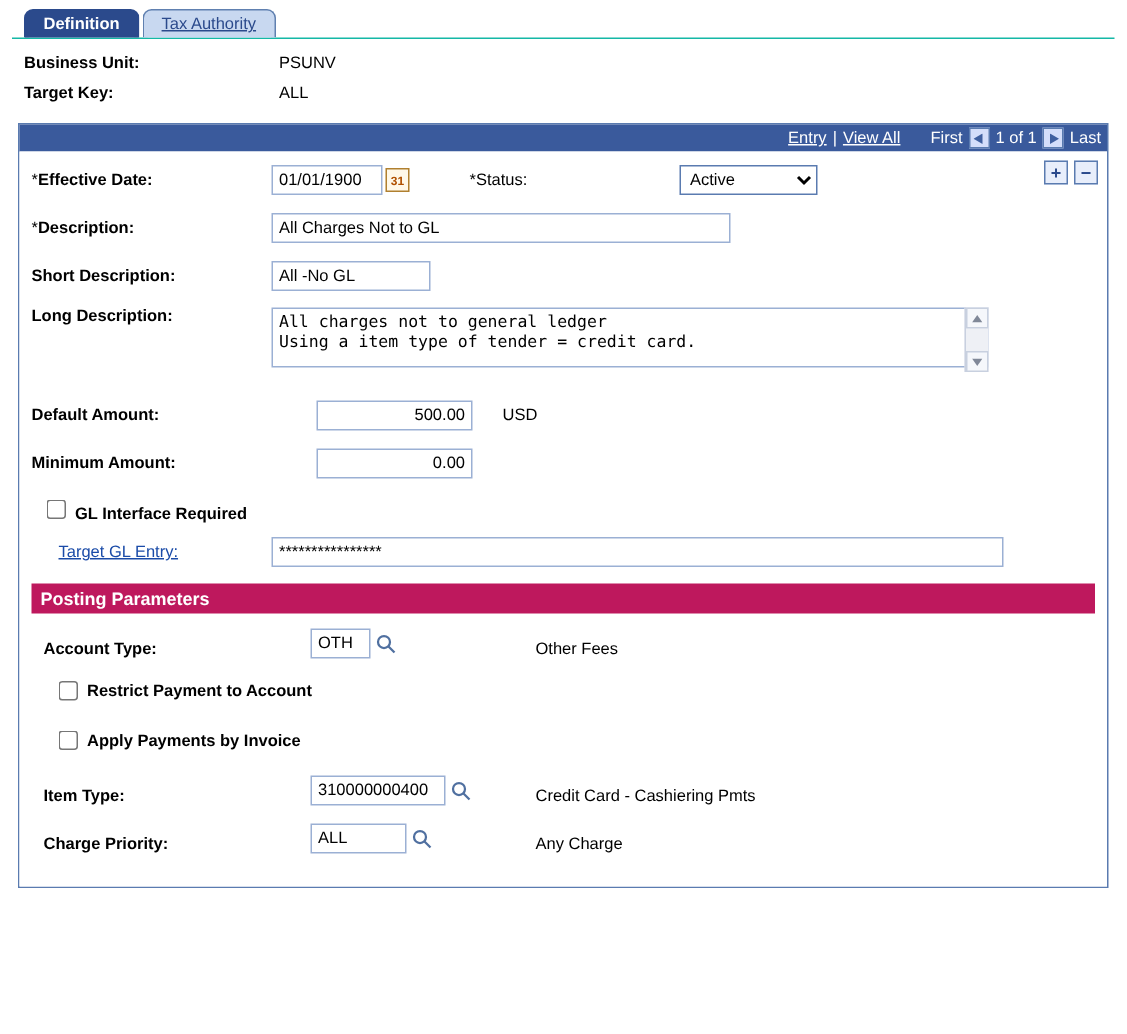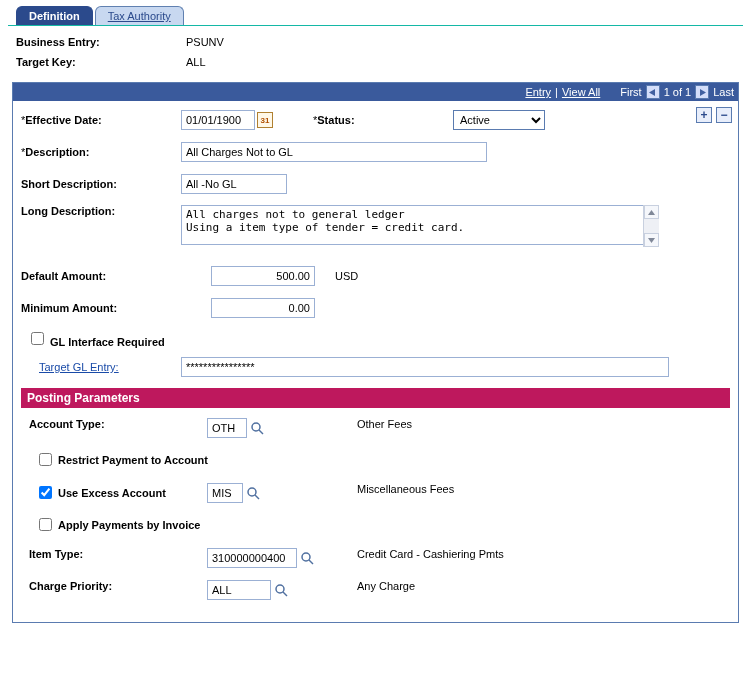--- a/index.html
+++ b/index.html
@@ -189,21 +189,21 @@
   .sel {
     border: 1px solid #5a7bb0;
     background: #fff;
     height: 20px;
     font-size: 11px;
     padding: 1px 2px;
   }
   .status-group {
     display:flex; align-items:center; margin-left: 40px;
   }
-  .status-label { font-weight:bold; width: 140px; }
+  .status-label { font-weight:normal; width: 140px; }
   .status-label::before { content:"*"; font-weight:normal;}
   .chk {
     width: 13px; height: 13px; margin-right: 6px; vertical-align:middle;
   }
   .chk-row {
     display:flex; align-items:flex-end; margin: 8px 0;
     padding-left: 6px;
   }
   .chk-row label { font-weight: bold; }
   .section-header {
@@ -216,21 +216,21 @@
   }
   .lookup {
     display:inline-flex; width:16px; height:16px; align-items:center;
     justify-content:center; margin-left:2px; cursor:pointer;
   }
   .lookup svg { display:block; }
   .currency {
     margin-left: 20px;
   }
   .posting-row {
-    display:flex; align-items:flex-start; margin-bottom: 12px;
+    display:flex; align-items:flex-end; margin-bottom: 12px;
   }
   .posting-row .plabel {
     width: 186px; font-weight:bold; padding-left: 8px;
   }
   .posting-row .pcontrol {
     width: 150px; display:flex; align-items:center;
   }
   .posting-row .pdesc {}
   .posting-chk {
     display:flex; align-items:center; margin: 6px 0 14px 14px;
@@ -242,21 +242,21 @@
 
 <div class="page">
 
   <div class="tabs">
     <div class="tab active">Definition</div>
     <div class="tab inactive">Tax Authority</div>
   </div>
 
   <div class="header-fields">
     <div class="hrow">
-      <div class="hlabel">Business Entry:</div>
+      <div class="hlabel">Business Unit:</div>
       <div class="hvalue">PSUNV</div>
     </div>
     <div class="hrow">
       <div class="hlabel">Target Key:</div>
       <div class="hvalue">ALL</div>
     </div>
   </div>
 
   <div class="outer-border">
     <div class="scroll-header">
@@ -368,36 +368,20 @@
           </span>
         </div>
         <div class="pdesc">Other Fees</div>
       </div>
 
       <div class="posting-chk">
         <input type="checkbox" class="chk" style="">
         <label>Restrict Payment to Account</label>
       </div>
 
-      <div class="posting-row">
-        <div style="width:186px; padding-left:14px; display:flex; align-items:center;">
-          <input type="checkbox" class="chk" checked="" style="">
-          <label style="font-weight:bold">Use Excess Account</label>
-        </div>
-        <div class="pcontrol">
-          <input class="txt" style="width: 36px;" value="MIS">
-          <span class="lookup">
-            <svg width="13" height="13">
-                <circle cx="5" cy="5" r="4" stroke="#5070a0" fill="none" stroke-width="1.5"></circle>
-                <line x1="8" y1="8" x2="12" y2="12" stroke="#5070a0" stroke-width="1.5"></line>
-              </svg>
-          </span>
-        </div>
-        <div class="pdesc">Miscellaneous Fees</div>
-      </div>
 
       <div class="posting-chk">
         <input type="checkbox" class="chk" style="">
         <label>Apply Payments by Invoice</label>
       </div>
 
       <div class="posting-row">
         <div class="plabel">Item Type:</div>
         <div class="pcontrol">
           <input class="txt" style="width: 90px;" value="310000000400">

